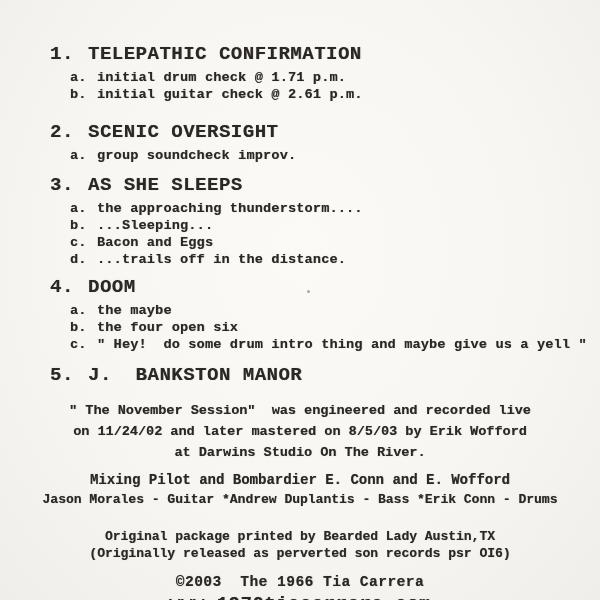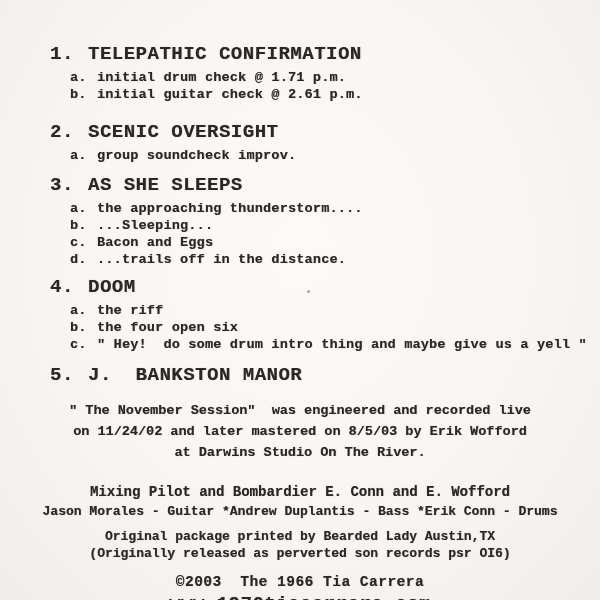--- a/index.html
+++ b/index.html
@@ -46,23 +46,23 @@
   .t2 { margin-bottom: 9px; }
   .t3 { margin-bottom: 7px; }
   .t4 { margin-bottom: 10px; }
   .t5 { margin-bottom: 0; }
   .credits {
     margin-top: 13px;
     text-align: center;
   }
   .credit-line { white-space: pre; }
   .eng-line   { font-size: 13.5px; line-height: 21px; }
-  .mixing     { margin-top: 20px;  font-size: 14px;  line-height: 18px; text-align: center; }
+  .mixing     { margin-top: 8px;  font-size: 14px;  line-height: 18px; text-align: center; }
   .personnel  { margin-top: 2px;  font-size: 13px;  line-height: 17px; }
-  .package    { margin-top: 8px;  font-size: 13px;  line-height: 17px; }
+  .package    { margin-top: 20px;  font-size: 13px;  line-height: 17px; }
   .reissue    { font-size: 13px;  line-height: 17px; }
   .copyright  { margin-top: 11px; font-size: 14.5px; line-height: 19px; letter-spacing: 0.5px; }
   .website    { margin-top: 3px;  font-size: 19px;  line-height: 19px; letter-spacing: 0.5px; }
   .speck {
     position: absolute;
     left: 307px;
     top: 290px;
     width: 3px;
     height: 3px;
     border-radius: 50%;
@@ -123,21 +123,21 @@
     </div>
   </div>
 
   <div class="track t4">
     <div class="track-header ink">
       <span class="track-num">4.</span>
       <span class="track-title">DOOM</span>
     </div>
     <div class="track-item ink">
       <span class="item-label">a.</span>
-      <span class="item-text">the riff</span>
+      <span class="item-text">the maybe</span>
     </div>
     <div class="track-item ink">
       <span class="item-label">b.</span>
       <span class="item-text">the four open six</span>
     </div>
     <div class="track-item ink">
       <span class="item-label">c.</span>
       <span class="item-text">" Hey!  do some drum intro thing and maybe give us a yell "</span>
     </div>
   </div>

